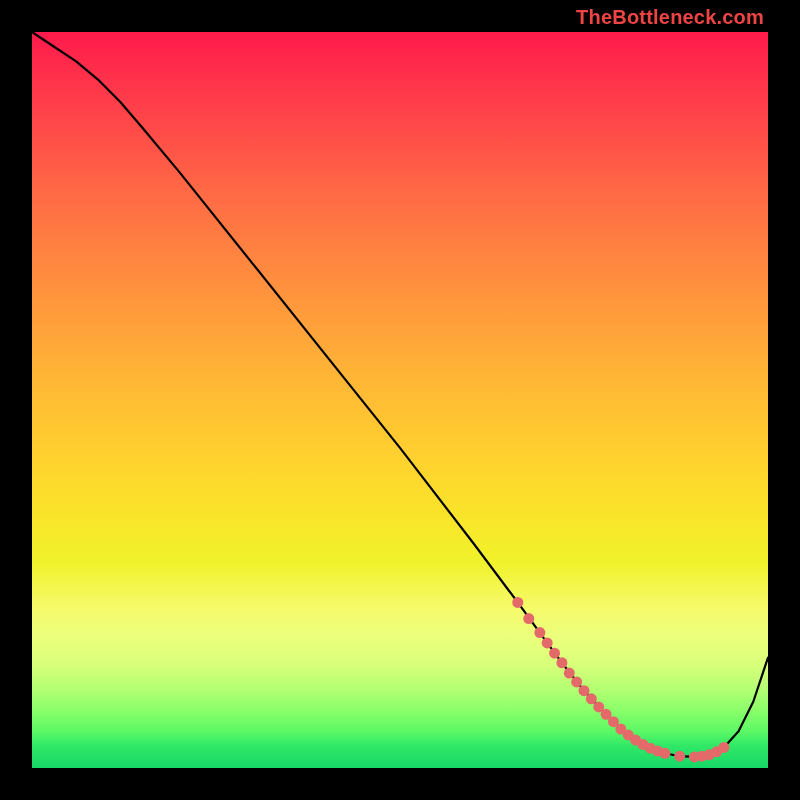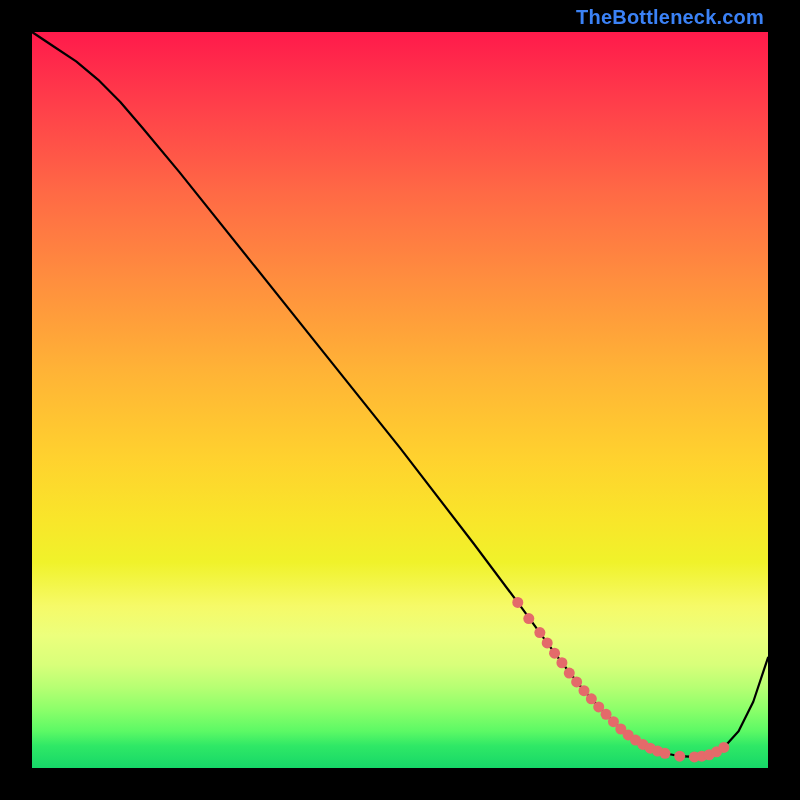--- a/index.html
+++ b/index.html
@@ -40,21 +40,21 @@
       #8dff6a 92%,
       #5cf965 95%,
       #2fe866 97%,
       #16d768 100%
     );
   }
   .watermark {
     position: absolute;
     top: 6px;
     right: 36px;
-    color: #3b82f6;
+    color: #ef4444;
     font-size: 20px;
     font-weight: 600;
     letter-spacing: 0.2px;
     user-select: none;
   }
   svg.curve {
     position: absolute;
     left: 0;
     top: 0;
     width: 736px;

